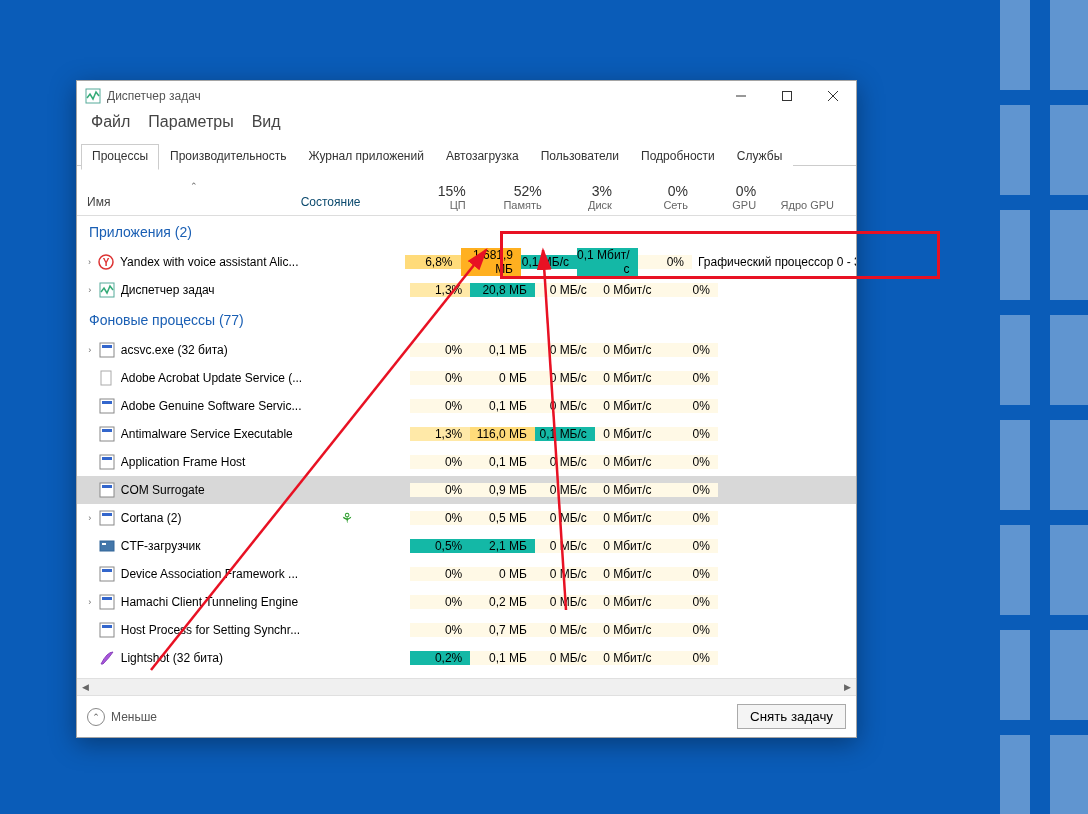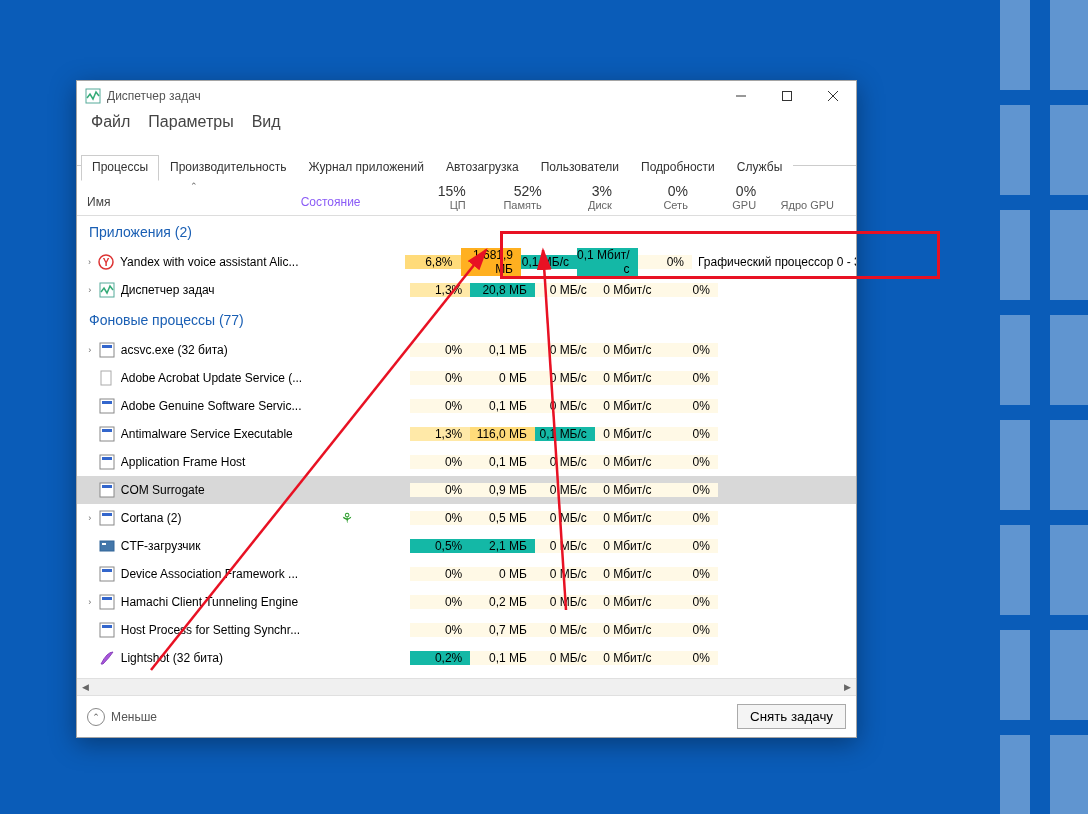--- a/index.html
+++ b/index.html
@@ -51,27 +51,27 @@
     height: 30px; padding: 0 0 0 8px;
     color: #555;
   }
   .titlebar .icon { width: 16px; height: 16px; margin-right: 6px; }
   .title-text { flex: 1; font-size: 12px; }
   .win-controls { display: flex; }
   .win-btn { width: 46px; height: 30px; display: flex; align-items:center; justify-content:center; color:#666;}
   .menubar { display:flex; gap:2px; padding:0 6px 4px; color:#444; font-size:16px;}
   .menubar span { padding:2px 8px; }
   .tabs { display:flex; border-bottom:1px solid #ccc; padding:0 4px; margin-top:2px;}
-  .tab { padding:4px 10px 6px; border:1px solid transparent; border-bottom:none; color:#333; font-size:12px; position:relative; top:16px; background:#fff;}
+  .tab { padding:4px 10px 6px; border:1px solid transparent; border-bottom:none; color:#333; font-size:12px; position:relative; top:5px; background:#fff;}
   .tab.active { border-color:#ccc; background:#fff; border-bottom:1px solid #fff;}
   .table-area { flex:1; overflow:hidden; display:flex; flex-direction:column; }
   .col-header { display:flex; align-items:flex-end; height:50px; border-bottom:1px solid #ddd; padding-right:14px; position:relative;}
   .col-header .name-col { width:230px; padding:0 0 6px 10px; color:#444;}
   .col-header .name-col .sort-caret { font-size:9px; color:#666; display:block; text-align:center; margin-bottom:4px;}
-  .col-header .status-col { width:106px; padding-bottom:6px; color:#8b5cf6;}
+  .col-header .status-col { width:106px; padding-bottom:6px; color:#0c4a6e;}
   .metric-col { display:flex; flex-direction:column; align-items:flex-end; justify-content:flex-end; padding:0 8px 4px 0; color:#666;}
   .metric-col .pct { color:#333; font-size:14px;}
   .metric-col .lbl { font-size:11px; color:#666;}
   .mc-cpu{width:72px;} .mc-mem{width:78px;} .mc-disk{width:72px;} .mc-net{width:78px;} .mc-gpu{width:70px;} .mc-gpucore{width:80px;}
   .red-box { position:absolute; border:3px solid #e81123; pointer-events:none;}
   .scroll-body { flex:1; overflow-y:auto; overflow-x:hidden;}
   .group-header { color:#1a5fb4; font-size:14px; padding:8px 0 8px 12px;}
   .row { display:flex; align-items:center; height:28px; padding-right:14px;}
   .row.selected { background:#d8d8d8;}
   .row .expand { width:12px; text-align:center; color:#666; font-size:9px; margin-left:8px;}

